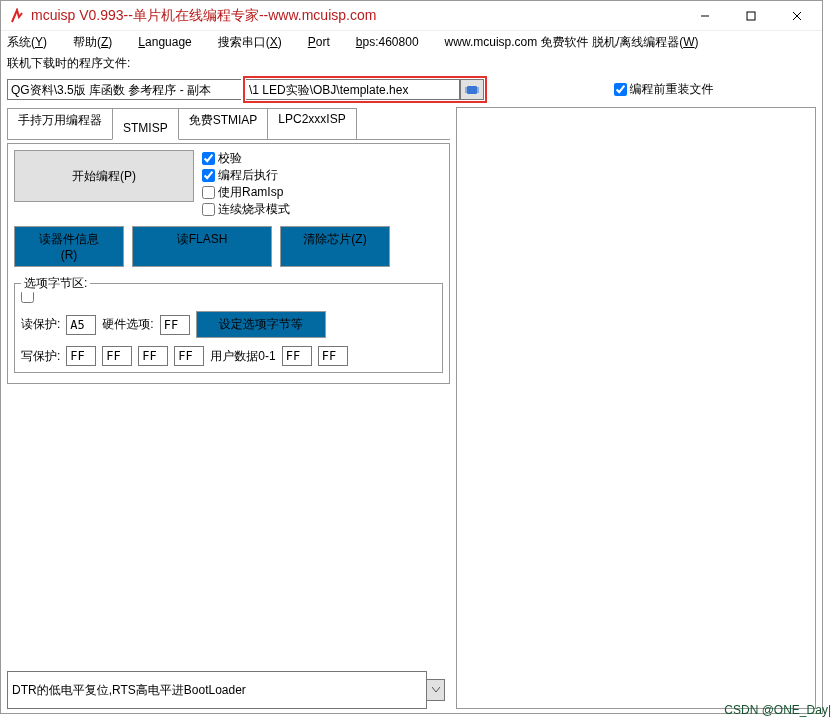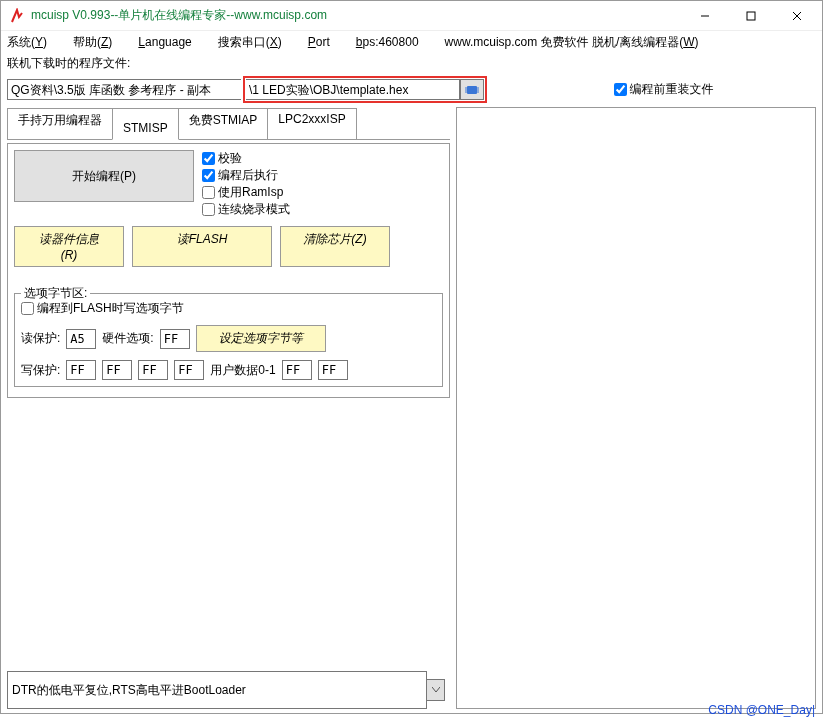--- a/index.html
+++ b/index.html
@@ -1,20 +1,20 @@
 <!DOCTYPE html>
 <html><head>
 <meta charset="utf-8">
 <style>
 * { box-sizing: border-box; margin: 0; padding: 0; font-family: "Microsoft YaHei", "SimSun", Tahoma, sans-serif; font-size: 12px; }
 body { background: #fff; width: 831px; height: 721px; overflow: hidden; position: relative; }
 .window { width: 823px; height: 714px; border: 1px solid #999; background: #fff; position: relative; display: flex; flex-direction: column; }
 .titlebar { height: 30px; display: flex; align-items: center; padding: 0 2px 0 8px; border-bottom: 1px solid #eee; }
 .titlebar .icon { width: 16px; height: 16px; margin-right: 6px; }
-.titlebar .title { flex: 1; font-size: 12px; color: #15803d; }
+.titlebar .title { flex: 1; font-size: 14px; color: #b91c1c; }
 .win-btns { display: flex; }
 .win-btn { width: 46px; height: 30px; display: flex; align-items: center; justify-content: center; cursor: pointer; }
 .menubar { height: 22px; display: flex; align-items: center; padding: 0 6px; gap: 26px; }
 .menubar span { cursor: default; }
 .menubar .und { text-decoration: underline; }
 .content { flex: 1; display: flex; flex-direction: column; padding: 2px 6px 4px 6px; gap: 4px; }
 .row1 { display: flex; align-items: center; gap: 24px; }
 .filelabel { white-space: nowrap; }
 .fileline { display: flex; align-items: center; gap: 2px; }
 .redbox { border: 2px solid #e6322d; padding: 1px; display: flex; align-items: center; }
@@ -28,34 +28,34 @@
 .leftpane { width: 443px; display: flex; flex-direction: column; gap: 4px; }
 .rightpane { flex: 1; border: 1px solid #999; background: #fff; }
 .tabs { display: flex; border-bottom: 1px solid #999; position: relative; top: 1px; }
 .tab { border: 1px solid #999; border-bottom: none; padding: 3px 10px; background: #fff; cursor: pointer; margin-right: -1px; }
 .tab.active { background: #fff; position: relative; z-index: 2; border-bottom: 1px solid #fff; margin-bottom: -1px; padding-top: 12px; padding-bottom: 4px; }
 .tabbody { border: 1px solid #999; border-top: none; padding: 6px; display: flex; flex-direction: column; gap: 8px; flex:1; }
 .sec1 { display: flex; gap: 8px; align-items: flex-start; }
 .bigbtn { width: 180px; height: 52px; border: 1px solid #999; background: #e1e1e1; display: flex; align-items: center; justify-content: center; cursor: pointer; }
 .opts { display: flex; flex-direction: column; gap: 0px; }
 .btnrow { display: flex; gap: 8px; }
-.btn { border: 1px solid #999; background: #fef9c3; padding: 4px 18px; text-align: center; cursor: pointer; font-style: italic; }
+.btn { border: 1px solid #999; background: #0369a1; padding: 4px 18px; text-align: center; cursor: pointer; }
 .btn.w1 { width: 110px; }
 .btn.w2 { width: 110px; }
 .btn.w3 { width: 140px; }
-.group { border: 1px solid #999; padding: 6px; display: flex; flex-direction: column; gap: 8px; position: relative; margin-top:18px; }
+.group { border: 1px solid #999; padding: 6px; display: flex; flex-direction: column; gap: 8px; position: relative; margin-top:8px; }
 .group .legend { position: absolute; top: -9px; left: 6px; background: #fff; padding: 0 3px; }
 .grow { display: flex; align-items: center; gap: 6px; }
 .txt { border: 1px solid #767676; background: #fff; height: 20px; padding: 8px 3px; font-family: monospace; text-align: left; }
 .txt.w30 { width: 30px; }
 .bottom { margin-top: auto; }
 .combo { display: flex; align-items: center; }
 .combo input { border: 1px solid #767676; height: 38px; width: 420px; padding: 2px 4px; background:#fff; }
 .combo .drop { width: 18px; height: 22px; border: 1px solid #767676; border-left: none; background: #e1e1e1; display:flex; align-items:center; justify-content:center; cursor:pointer;}
-.watermark { position: absolute; right: 16px; bottom: 4px; color: #1d4ed8; font-size: 12px; }
+.watermark { position: absolute; right: 0; bottom: 4px; color: #14532d; font-size: 12px; }
 svg { display: block; }
 </style>
 </head>
 <body>
 
 <div class="window">
 
   <div class="titlebar">
     <span class="icon">
       <svg width="16" height="16" viewBox="0 0 16 16">
@@ -158,21 +158,20 @@
           <div class="btnrow">
             <div class="btn w1">读器件信息(R)</div>
             <div class="btn w3">读FLASH</div>
             <div class="btn w2">清除芯片(Z)</div>
           </div>
 
           <div class="group">
             <div class="legend">选项字节区:</div>
             <label class="chk">
                 <input type="checkbox" style="">
-                <span>编程到FLASH时写选项字节</span>
               </label>
             <div class="grow">
               <span>读保护:</span>
               <input class="txt w30" value="A5" style="">
               <span>硬件选项:</span>
               <input class="txt w30" value="FF" style="">
               <div class="btn" style="width:130px">设定选项字节等</div>
             </div>
             <div class="grow">
               <span>写保护:</span>

